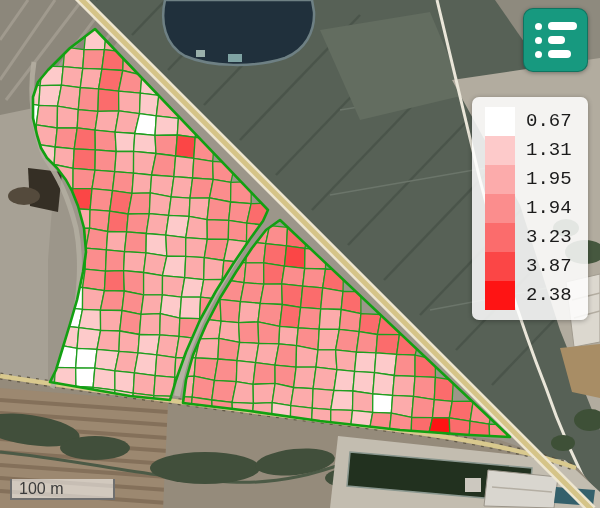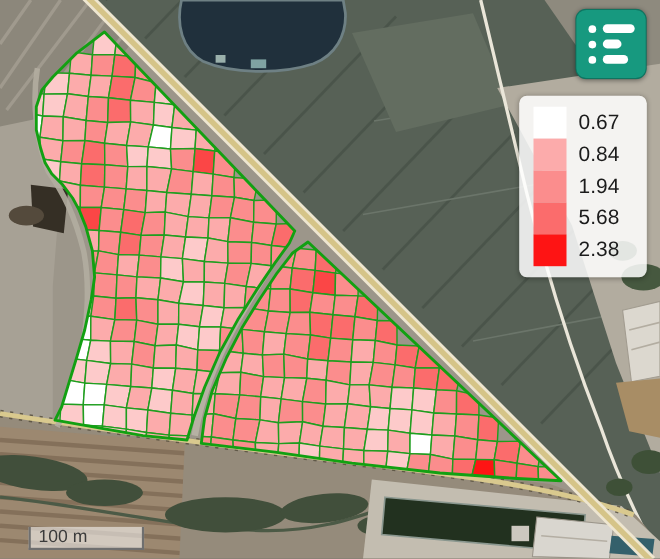--- a/index.html
+++ b/index.html
@@ -20,37 +20,36 @@
   .list-icon{display:flex;flex-direction:column;gap:6px;}
   .list-icon .li-row{display:flex;align-items:center;gap:6px;height:8px;}
   .li-dot{width:7px;height:7px;border-radius:50%;background:#fff;}
   .li-bar{height:8px;border-radius:4px;background:#fff;}
   .li-bar.b1{width:29px;}
   .li-bar.b2{width:17px;}
   .li-bar.b3{width:23px;}
 
   
   .legend{
-    position:absolute;top:87px;right:12px;width:116px;
+    position:absolute;top:97px;right:12px;width:116px;
     background:rgba(255,255,255,.85);border-radius:7px;
     box-shadow:0 1px 5px rgba(0,0,0,.3);
-    padding:10px 0 10px 13px;box-sizing:border-box;
+    padding:10px 0 10px 13px;box-sizing:border-box;font-family:Liberation Mono, monospace;
   }
   .legend-row{display:flex;align-items:center;height:29px;}
   .legend-swatch{width:30px;height:29px;flex:0 0 30px;}
   .legend-label{margin-left:11px;font-size:19px;color:#1b1b1b;line-height:29px;}
 
   
   .scale-bar{
     position:absolute;left:10px;top:479px;width:94px;height:19px;
     background:rgba(255,255,255,.55);
     border:2px solid #6f6f6f;border-top:none;
     color:#3b3b3b;font-size:16px;line-height:19px;padding-left:7px;
     white-space:nowrap;
-    margin-left:16px;
   }
 </style>
 </head>
 <body>
 
 <div id="map-root">
 
   <svg id="map-svg" width="600" height="508" viewBox="0 0 600 508">
     <defs>
       <clipPath id="ne-clip">
@@ -479,30 +478,38 @@
     </span>
   </button>
 
   <div class="legend">
     <div class="legend-rows">
         <div class="legend-row">
           <div class="legend-swatch" style="background: rgb(255, 255, 255);"></div>
           <span class="legend-label">0.67</span>
         </div>
         <div class="legend-row">
+          <div class="legend-swatch" style="background: rgb(253, 202, 202);"></div>
+          <span class="legend-label">1.31</span>
+        </div>
+        <div class="legend-row">
           <div class="legend-swatch" style="background: rgb(252, 171, 171);"></div>
-          <span class="legend-label">0.84</span>
+          <span class="legend-label">1.95</span>
         </div>
         <div class="legend-row">
           <div class="legend-swatch" style="background: rgb(251, 141, 141);"></div>
           <span class="legend-label">1.94</span>
         </div>
         <div class="legend-row">
           <div class="legend-swatch" style="background: rgb(251, 108, 108);"></div>
-          <span class="legend-label">5.68</span>
+          <span class="legend-label">3.23</span>
+        </div>
+        <div class="legend-row">
+          <div class="legend-swatch" style="background: rgb(251, 70, 70);"></div>
+          <span class="legend-label">3.87</span>
         </div>
         <div class="legend-row">
           <div class="legend-swatch" style="background: rgb(254, 20, 20);"></div>
           <span class="legend-label">2.38</span>
         </div>
       </div>
   </div>
 
   <div class="scale-bar">
     <span>100 m</span>

